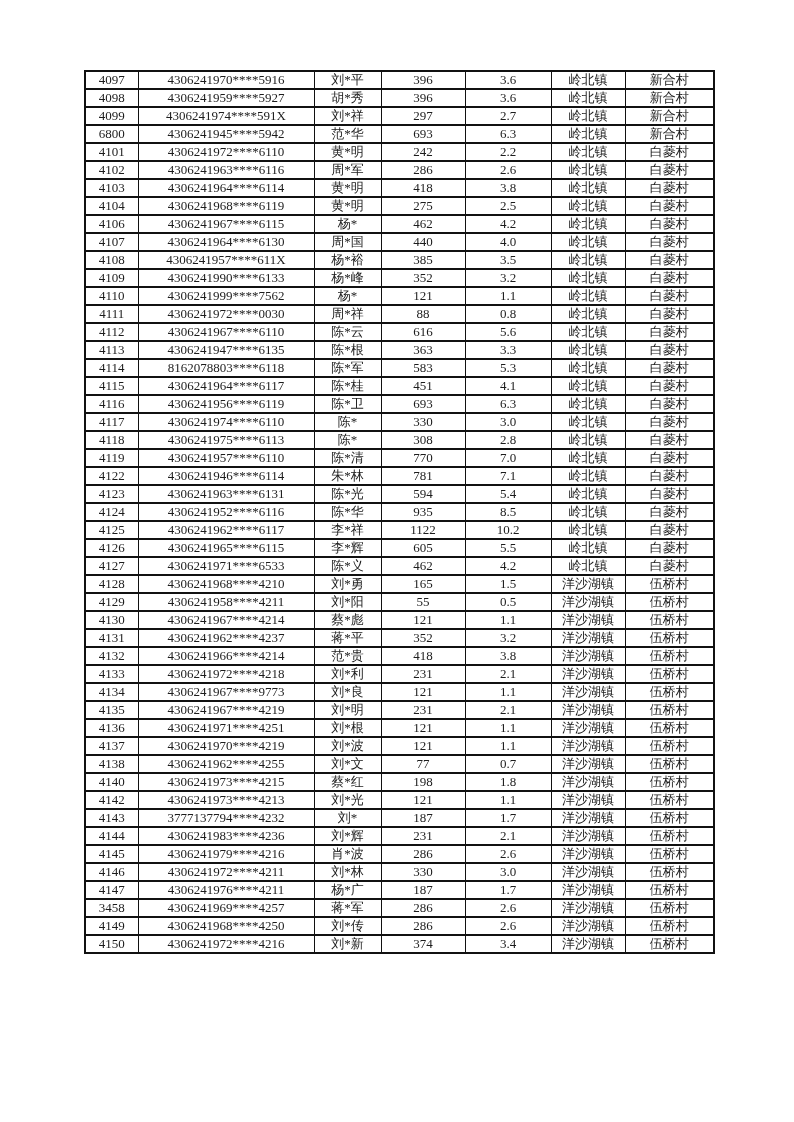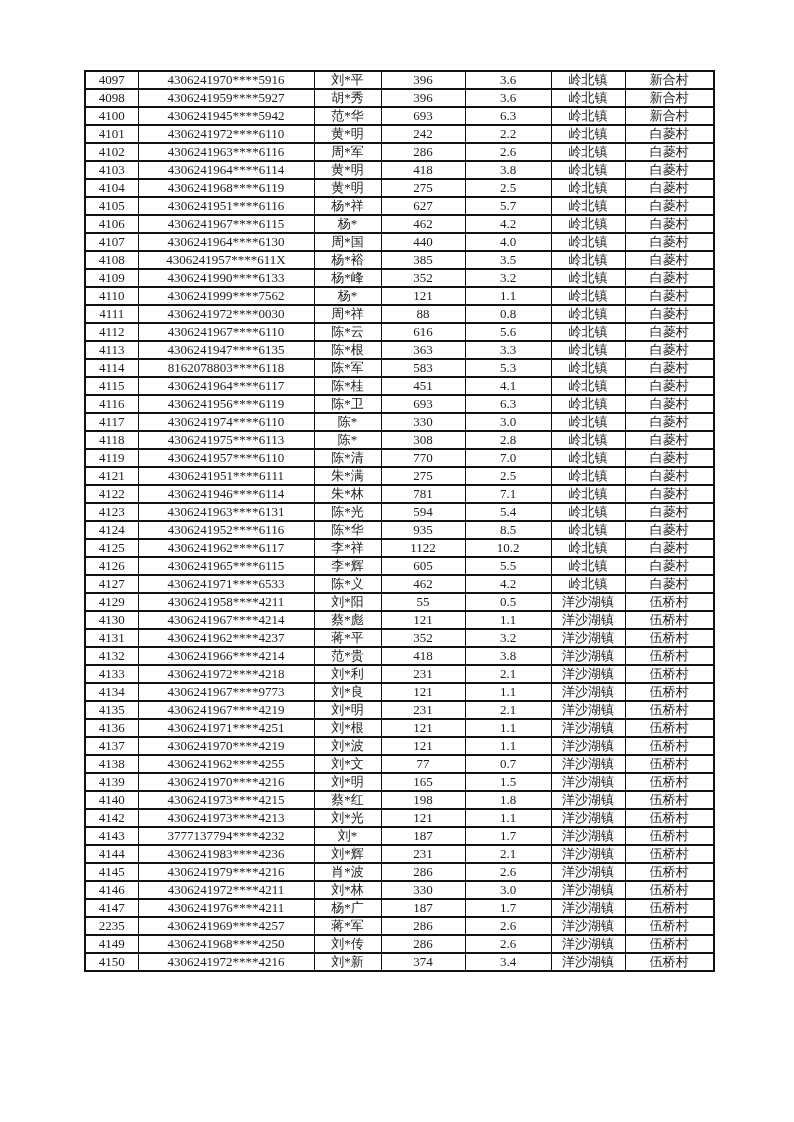--- a/index.html
+++ b/index.html
@@ -72,21 +72,30 @@
         <tr>
           <td>4098</td>
           <td>4306241959****5927</td>
           <td>胡*秀</td>
           <td>396</td>
           <td>3.6</td>
           <td>岭北镇</td>
           <td>新合村</td>
         </tr>
         <tr>
-          <td>4100</td>
+          <td>4099</td>
+          <td>4306241974****591X</td>
+          <td>刘*祥</td>
+          <td>297</td>
+          <td>2.7</td>
+          <td>岭北镇</td>
+          <td>新合村</td>
+        </tr>
+        <tr>
+          <td>6800</td>
           <td>4306241945****5942</td>
           <td>范*华</td>
           <td>693</td>
           <td>6.3</td>
           <td>岭北镇</td>
           <td>新合村</td>
         </tr>
         <tr>
           <td>4101</td>
           <td>4306241972****6110</td>
@@ -117,29 +126,20 @@
         <tr>
           <td>4104</td>
           <td>4306241968****6119</td>
           <td>黄*明</td>
           <td>275</td>
           <td>2.5</td>
           <td>岭北镇</td>
           <td>白菱村</td>
         </tr>
         <tr>
-          <td>4105</td>
-          <td>4306241951****6116</td>
-          <td>杨*祥</td>
-          <td>627</td>
-          <td>5.7</td>
-          <td>岭北镇</td>
-          <td>白菱村</td>
-        </tr>
-        <tr>
           <td>4106</td>
           <td>4306241967****6115</td>
           <td>杨*</td>
           <td>462</td>
           <td>4.2</td>
           <td>岭北镇</td>
           <td>白菱村</td>
         </tr>
         <tr>
           <td>4107</td>
@@ -252,29 +252,20 @@
         <tr>
           <td>4119</td>
           <td>4306241957****6110</td>
           <td>陈*清</td>
           <td>770</td>
           <td>7.0</td>
           <td>岭北镇</td>
           <td>白菱村</td>
         </tr>
         <tr>
-          <td>4121</td>
-          <td>4306241951****6111</td>
-          <td>朱*满</td>
-          <td>275</td>
-          <td>2.5</td>
-          <td>岭北镇</td>
-          <td>白菱村</td>
-        </tr>
-        <tr>
           <td>4122</td>
           <td>4306241946****6114</td>
           <td>朱*林</td>
           <td>781</td>
           <td>7.1</td>
           <td>岭北镇</td>
           <td>白菱村</td>
         </tr>
         <tr>
           <td>4123</td>
@@ -315,20 +306,29 @@
         <tr>
           <td>4127</td>
           <td>4306241971****6533</td>
           <td>陈*义</td>
           <td>462</td>
           <td>4.2</td>
           <td>岭北镇</td>
           <td>白菱村</td>
         </tr>
         <tr>
+          <td>4128</td>
+          <td>4306241968****4210</td>
+          <td>刘*勇</td>
+          <td>165</td>
+          <td>1.5</td>
+          <td>洋沙湖镇</td>
+          <td>伍桥村</td>
+        </tr>
+        <tr>
           <td>4129</td>
           <td>4306241958****4211</td>
           <td>刘*阳</td>
           <td>55</td>
           <td>0.5</td>
           <td>洋沙湖镇</td>
           <td>伍桥村</td>
         </tr>
         <tr>
           <td>4130</td>
@@ -405,29 +405,20 @@
         <tr>
           <td>4138</td>
           <td>4306241962****4255</td>
           <td>刘*文</td>
           <td>77</td>
           <td>0.7</td>
           <td>洋沙湖镇</td>
           <td>伍桥村</td>
         </tr>
         <tr>
-          <td>4139</td>
-          <td>4306241970****4216</td>
-          <td>刘*明</td>
-          <td>165</td>
-          <td>1.5</td>
-          <td>洋沙湖镇</td>
-          <td>伍桥村</td>
-        </tr>
-        <tr>
           <td>4140</td>
           <td>4306241973****4215</td>
           <td>蔡*红</td>
           <td>198</td>
           <td>1.8</td>
           <td>洋沙湖镇</td>
           <td>伍桥村</td>
         </tr>
         <tr>
           <td>4142</td>
@@ -477,21 +468,21 @@
         <tr>
           <td>4147</td>
           <td>4306241976****4211</td>
           <td>杨*广</td>
           <td>187</td>
           <td>1.7</td>
           <td>洋沙湖镇</td>
           <td>伍桥村</td>
         </tr>
         <tr>
-          <td>2235</td>
+          <td>3458</td>
           <td>4306241969****4257</td>
           <td>蒋*军</td>
           <td>286</td>
           <td>2.6</td>
           <td>洋沙湖镇</td>
           <td>伍桥村</td>
         </tr>
         <tr>
           <td>4149</td>
           <td>4306241968****4250</td>

